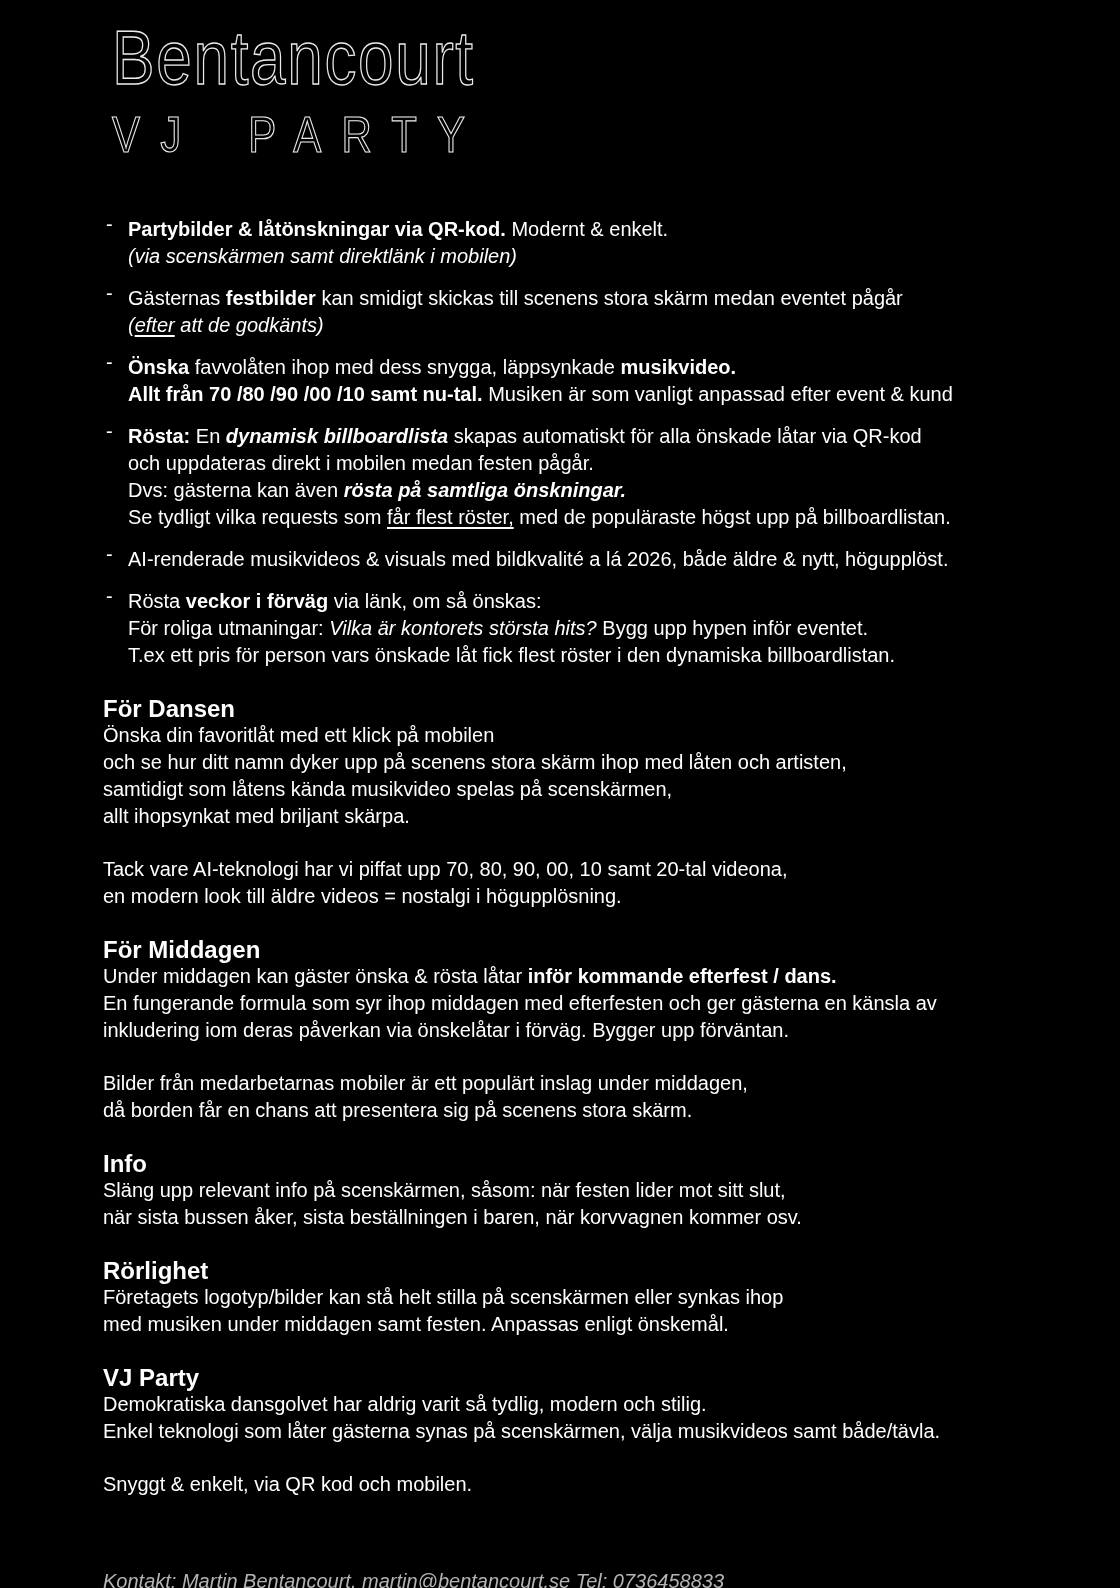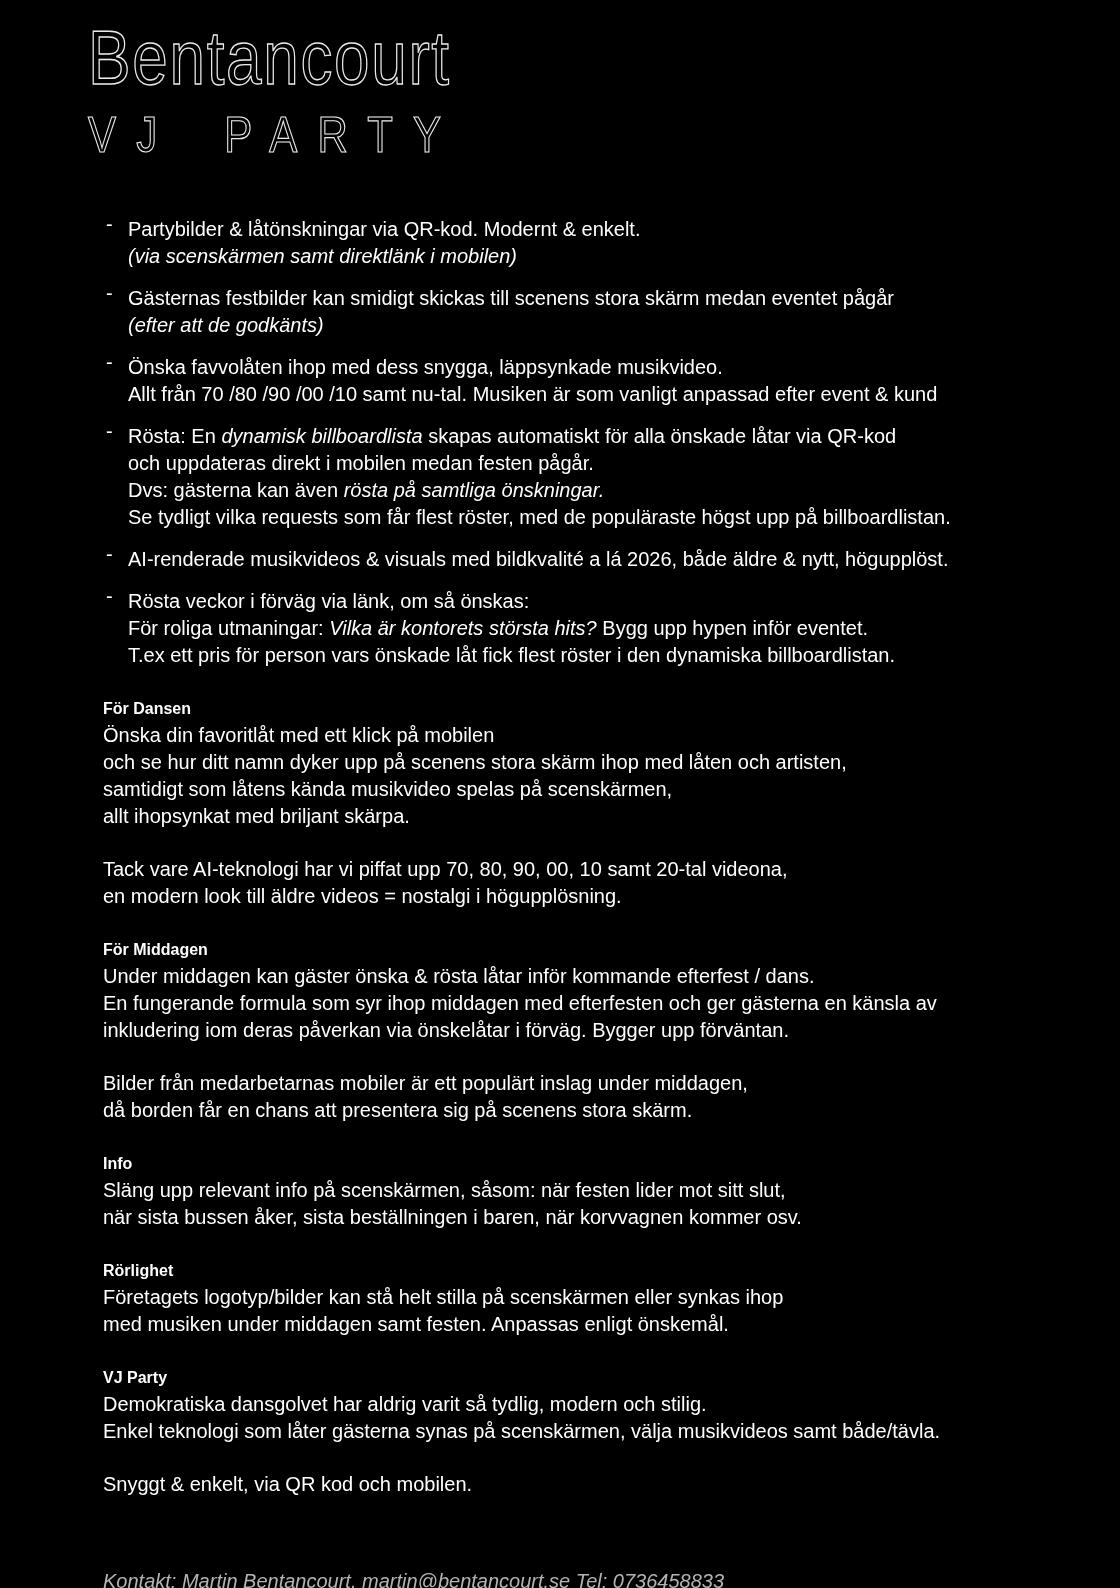--- a/index.html
+++ b/index.html
@@ -13,21 +13,21 @@
   body{
     width:1120px;height:1588px;
     background:var(--bg);
     font-family:"Liberation Sans", sans-serif;
     color:var(--text);
     overflow:hidden;
   }
   .page{position:relative;width:1120px;height:1588px;background:var(--bg);}
 
   
-  .logo{position:absolute;left:88px;top:20px;}
+  .logo{position:absolute;left:112px;top:20px;}
   .logo-name{
     font-size:76px;
     font-weight:200;
     letter-spacing:2px;
     line-height:1;
     color:transparent;
     -webkit-text-stroke:1.4px var(--logo);
     transform:scaleX(.84);
     transform-origin:left top;
     white-space:nowrap;
@@ -48,30 +48,30 @@
   @supports not (-webkit-text-stroke:1px #fff){
     .logo-name,.logo-sub{color:var(--logo);}
   }
 
   
   .content{
     position:absolute;left:103px;top:216px;width:990px;
     font-size:20px;line-height:27px;
   }
   .line{white-space:nowrap;}
-  .b{font-weight:normal;}
+  .b{font-weight:bold;}
   .i{font-style:italic;text-align:center;}
-  .u{text-underline-offset:3px;}
+  .u{text-decoration:underline;text-underline-offset:3px;}
 
   ul.bullets{list-style:none;margin:0;padding:0;}
   ul.bullets li{position:relative;padding-left:25px;margin-bottom:15px;}
   .dash{position:absolute;left:3px;top:-5px;font-weight:500;}
 
   .block{margin-top:26px;}
-  .block h2{font-size:16px;line-height:27px;font-weight:bold;margin:0;padding:0;}
+  .block h2{font-size:24px;line-height:27px;font-weight:bold;margin:0;padding:0;}
 
   .footer{
     margin-top:70px;
     font-size:20px;line-height:27px;
     font-style:italic;
     color:var(--footer);
     white-space:nowrap;
   }
 </style>
 </head>

